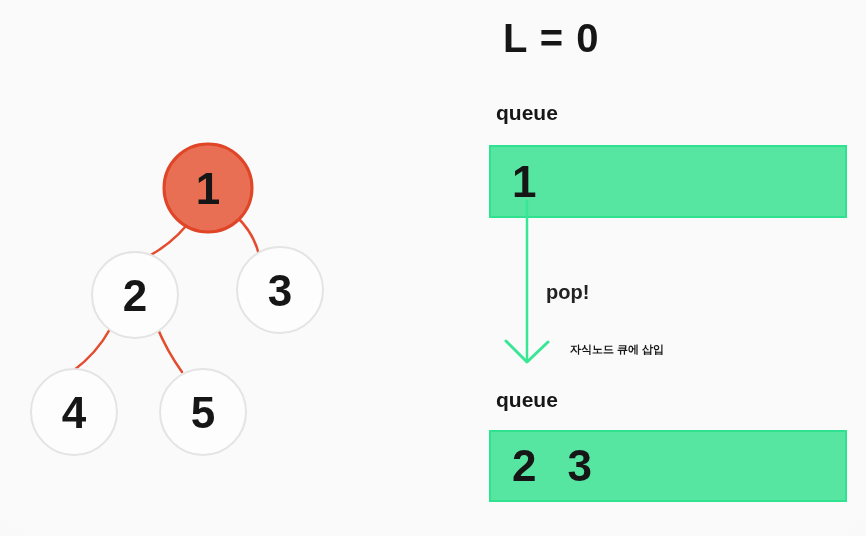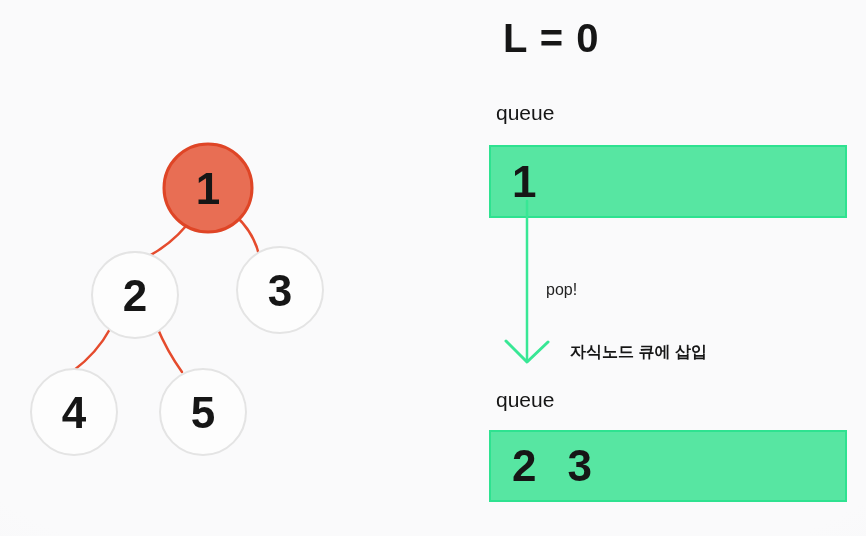--- a/index.html
+++ b/index.html
@@ -43,21 +43,21 @@
     left: 480px; top: 16px;
     font-size: 40px;
     font-weight: bold;
     letter-spacing: 1px;
     z-index: 2;
     margin-left: 23px;
   }
   .queue-label {
     position: absolute;
     font-size: 21px;
-    font-weight: normal;
+    font-weight: bold;
     z-index: 2;
   }
   .queue-label-1 { left: 496px; top: 101px; }
   .queue-label-2 { left: 496px; top: 388px; }
   .queue-box {
     position: absolute;
     left: 489px;
     width: 358px;
     height: 73px;
     box-sizing: border-box;
@@ -73,29 +73,29 @@
   .queue-box-2 { top: 430px; height: 72px; }
   .queue-item {
     font-size: 44px;
     font-weight: bold;
     line-height: 1;
     color: #161616;
   }
   .pop-label {
     position: absolute;
     left: 546px; top: 281px;
-    font-size: 16px;
-    font-weight: normal;
+    font-size: 20px;
+    font-weight: bold;
     color: #222;
     z-index: 2;
   }
   .arrow-caption {
     position: absolute;
     left: 570px; top: 342px;
-    font-size: 16px;
+    font-size: 11px;
     font-weight: bold;
     z-index: 2;
   }
 </style>
 </head>
 <body>
 
 <div class="canvas">
 
   <svg class="tree-svg" viewBox="0 0 433 536">

